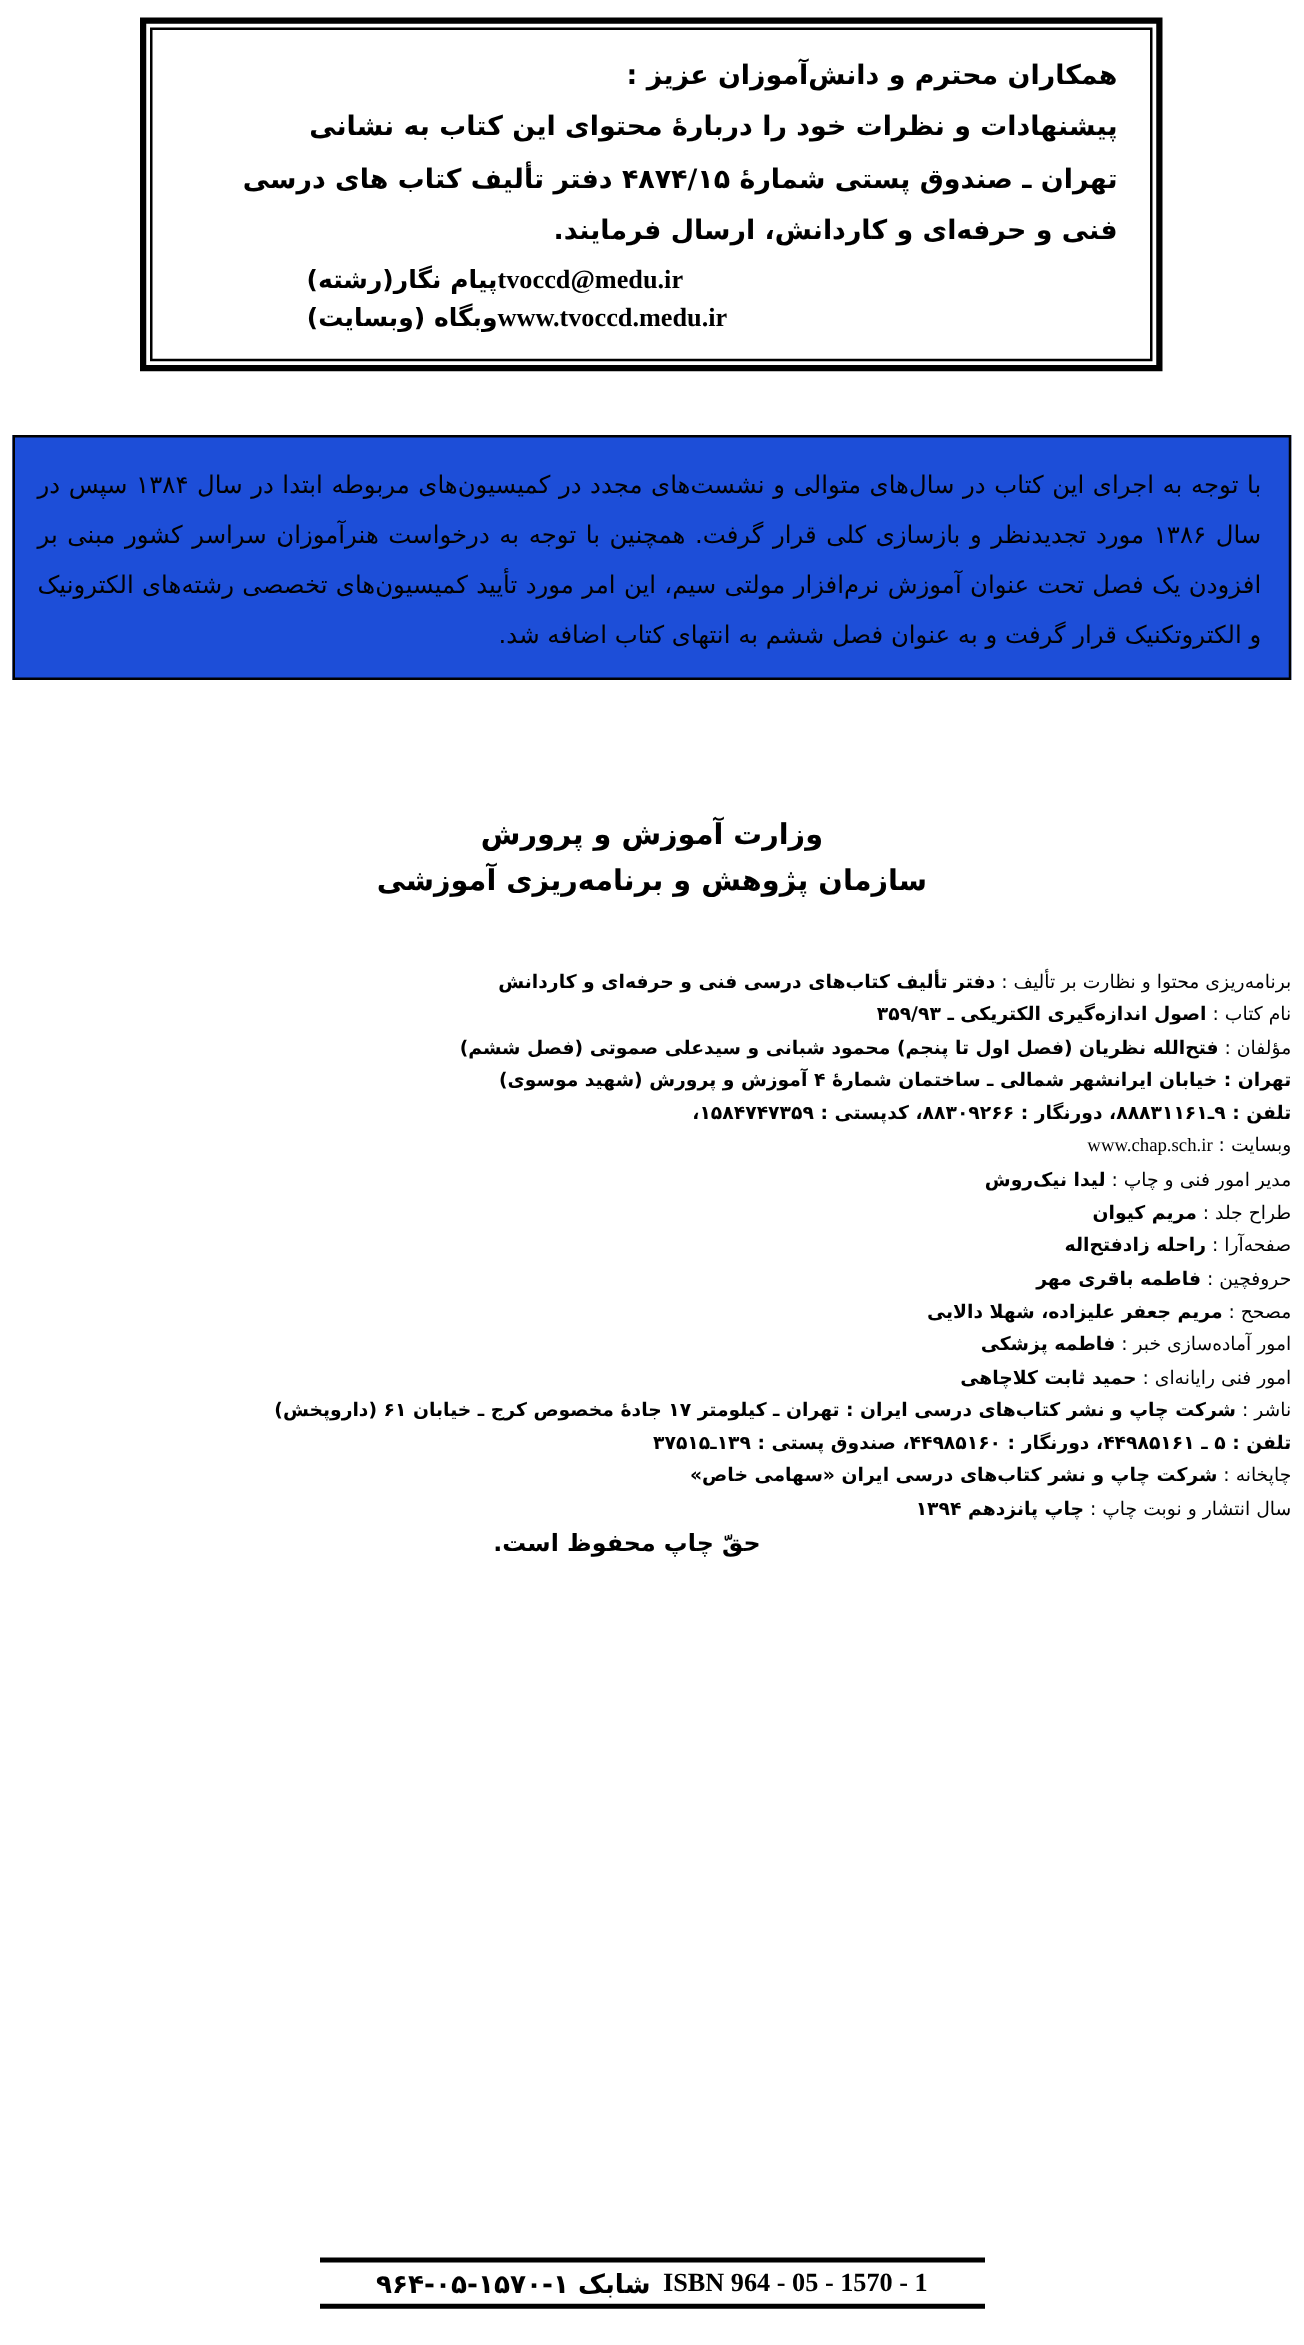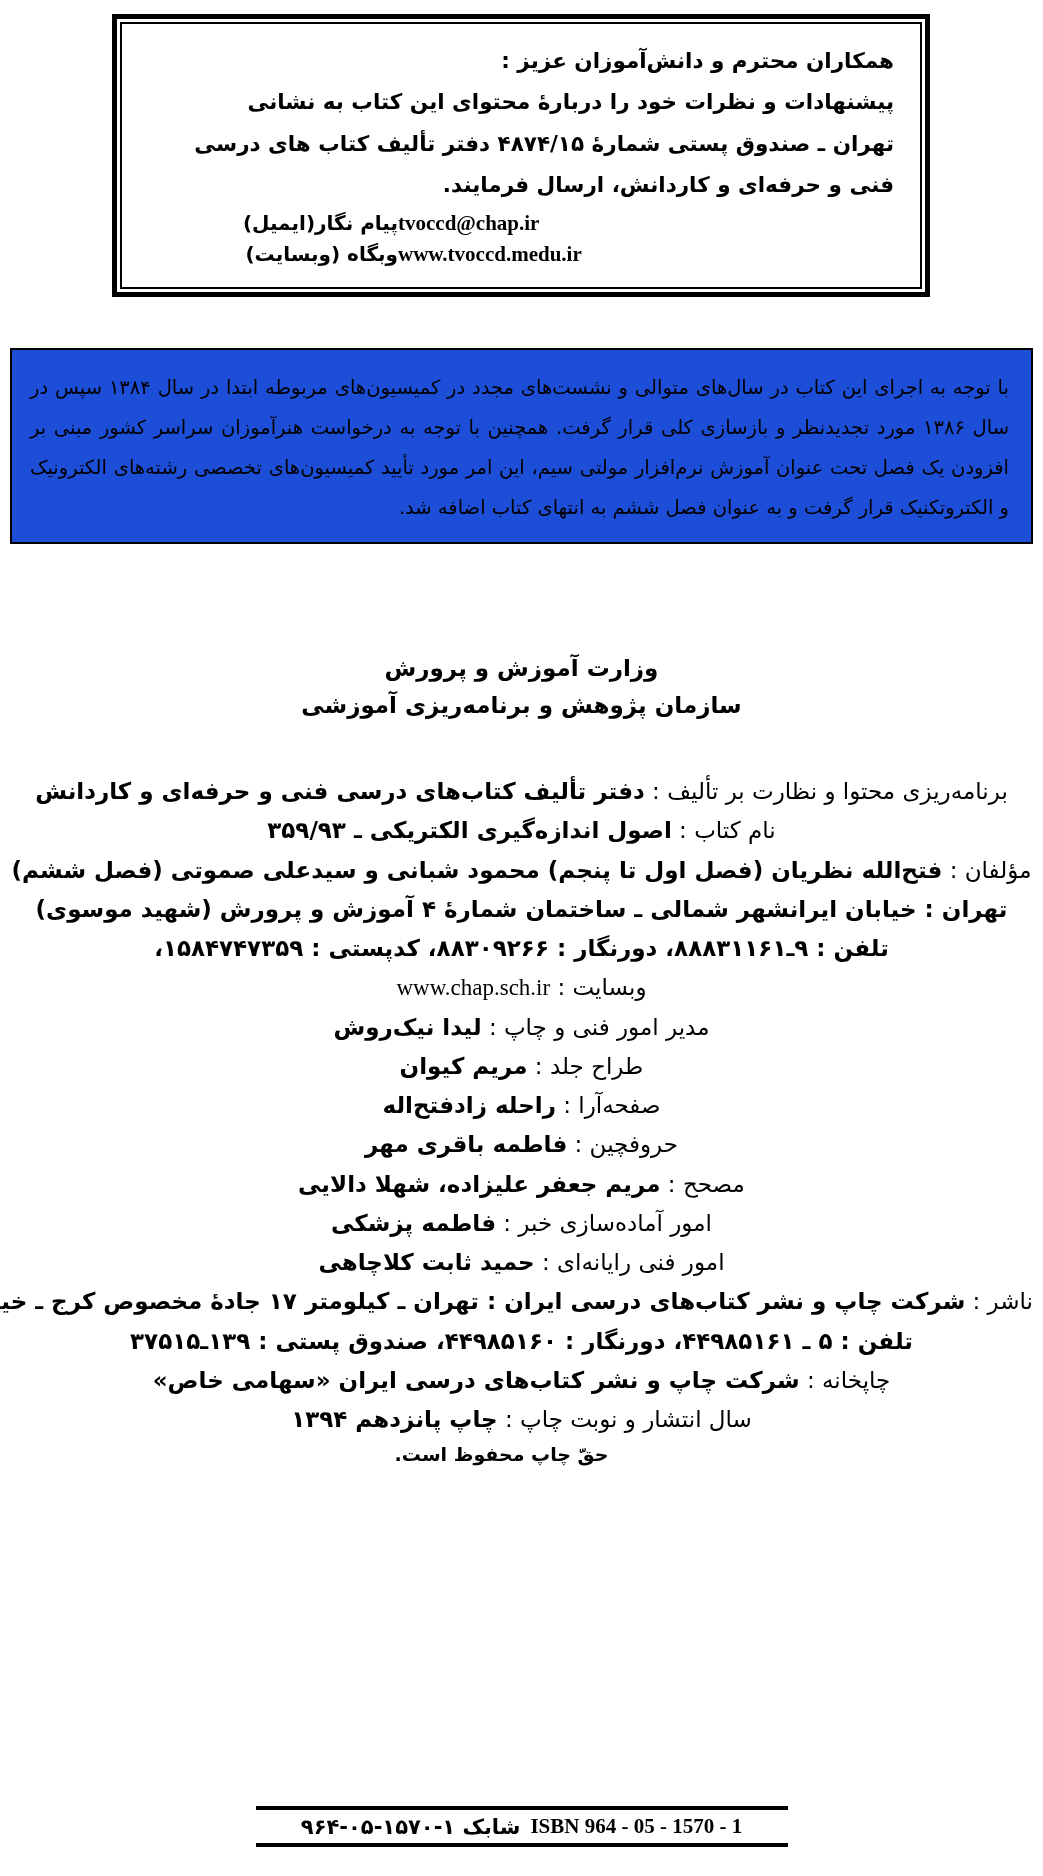--- a/index.html
+++ b/index.html
@@ -111,23 +111,22 @@
   }
 
   
   .credits {
     position: absolute;
     top: 772px;
     right: 10px;
     width: 1023px;
   }
   .credit-line {
-    font-size: 23px;
+    font-size: 15px;
     line-height: 1.62;
-    text-align: center;
     white-space: nowrap;
     padding: 1px 0;
   }
   .credit-line .lbl { font-weight: normal; }
   .credit-line .val { font-weight: bold; }
   .credit-line .latin-inline {
     font-family: "Liberation Serif", "DejaVu Serif", serif;
     direction: ltr;
     unicode-bidi: embed;
     font-weight: normal;
@@ -179,22 +178,22 @@
 <div class="page">
 
   <div class="notice-box">
     <div class="notice-inner">
       <div class="notice-line">همکاران محترم و دانش‌آموزان عزیز :</div>
       <div class="notice-line">پیشنهادات و نظرات خود را دربارهٔ محتوای این کتاب به نشانی</div>
       <div class="notice-line">تهران ـ صندوق پستی شمارهٔ ۴۸۷۴/۱۵ دفتر تألیف کتاب های درسی</div>
       <div class="notice-line">فنی و حرفه‌ای و کاردانش، ارسال فرمایند.</div>
 
       <div class="contact-row">
-        <span class="contact-label">پیام نگار(ایمیل)</span>
-        <span class="contact-value">tvoccd@chap.ir</span>
+        <span class="contact-label">پیام نگار(رشته)</span>
+        <span class="contact-value">tvoccd@medu.ir</span>
       </div>
 
       <div class="contact-row">
         <span class="contact-label">وبگاه (وبسایت)</span>
         <span class="contact-value">www.tvoccd.medu.ir</span>
       </div>
     </div>
   </div>
 
   <div class="revision-box">

